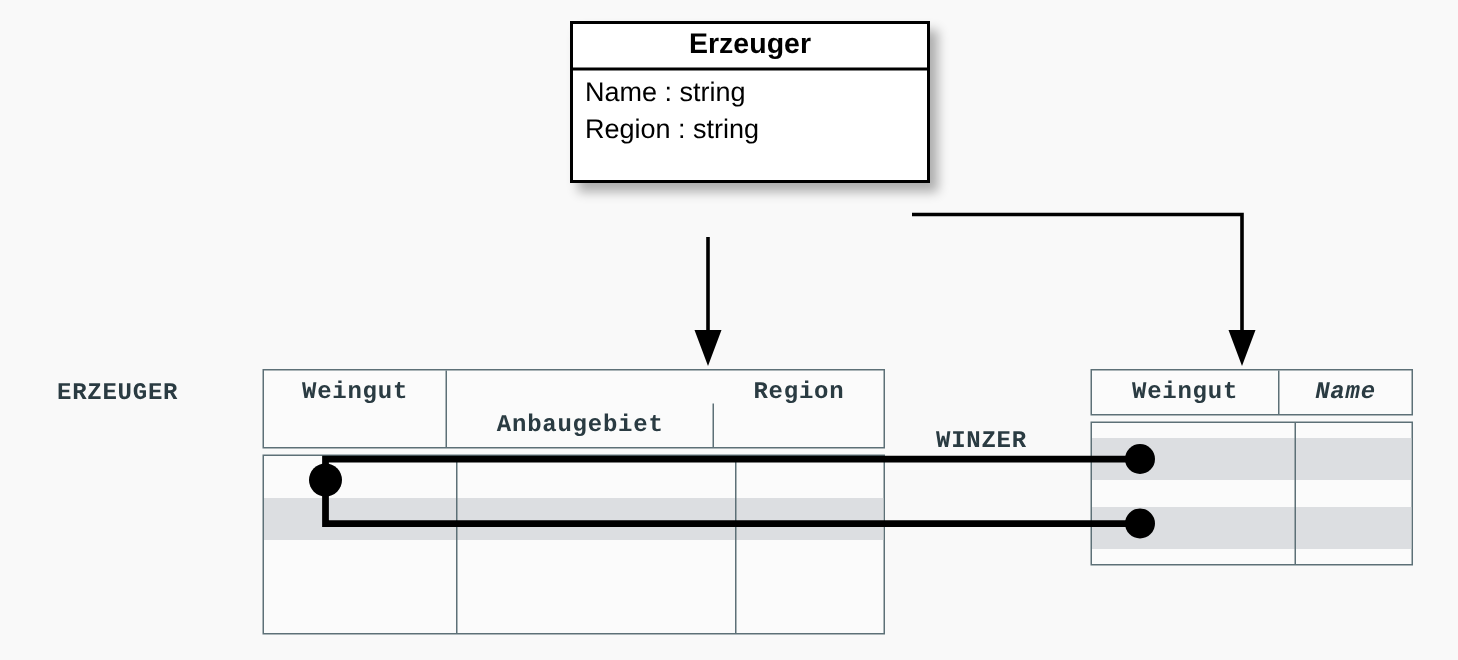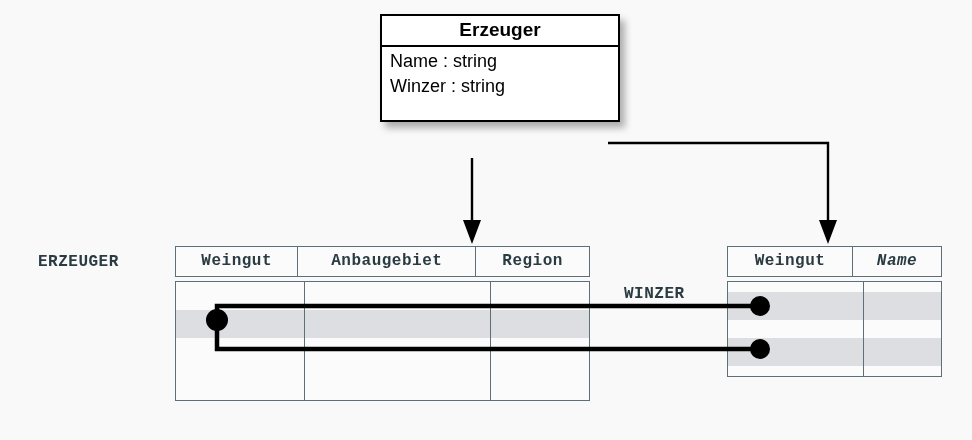--- a/index.html
+++ b/index.html
@@ -125,31 +125,31 @@
 </style>
 </head>
 <body>
 
 <div id="canvas">
 
   <div class="uml-box">
     <div class="uml-title">Erzeuger</div>
     <div class="uml-attrs">
       <div class="uml-attr">Name : string</div>
-      <div class="uml-attr">Winzer : string</div>
+      <div class="uml-attr">Region : string</div>
     </div>
   </div>
 
   <div class="rel-label" style="left:38px; top:253px;">ERZEUGER</div>
 
   <div class="rel-table" style="left:158px; top:246px; width:432px;">
 
     <div class="rel-head">
       <div class="cell" style="width:128px;">Weingut</div>
-      <div class="cell" style="width:186px;">Anbaugebiet</div>
+      <div class="cell" style="width:186px;margin-top:22px;">Anbaugebiet</div>
       <div class="cell" style="width:118px;">Region</div>
     </div>
 
     <div class="rel-body" style="height:120px;">
       <div class="band" style="top:28px; height:28px;"></div>
       <div class="vline" style="left:128px;"></div>
       <div class="vline" style="left:314px;"></div>
     </div>
   </div>
 

